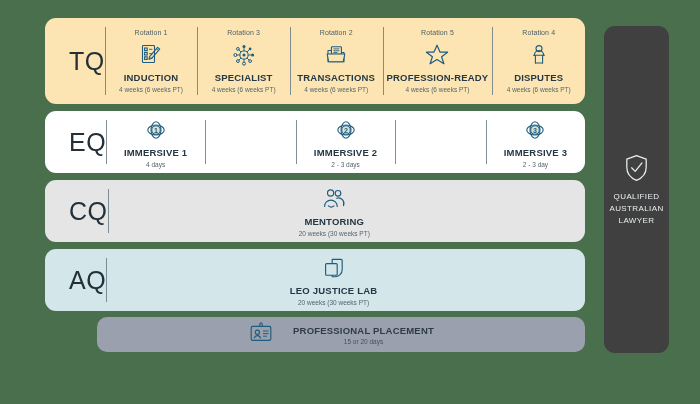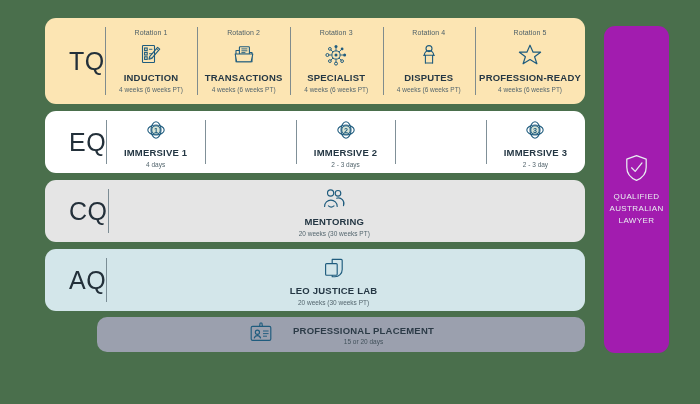--- a/index.html
+++ b/index.html
@@ -196,21 +196,21 @@
     margin-top: 2px;
   }
 
   
   .outcome {
     position: absolute;
     left: 604px;
     top: 26px;
     width: 65px;
     height: 327px;
-    background: #a21caf;
+    background: #404040;
     border-radius: 11px;
     display: flex;
     flex-direction: column;
     align-items: center;
     justify-content: center;
     padding: 6px;
   }
 
   .outcome-icon { margin-bottom: 8px; }
   .outcome-icon svg { display: block; }
@@ -242,34 +242,20 @@
               <rect x="4.5" y="3.5" width="12" height="17" rx="0.8"></rect>
               <rect x="6.6" y="6" width="2.6" height="2.6"></rect>
               <rect x="6.6" y="10.4" width="2.6" height="2.6"></rect>
               <rect x="6.6" y="14.8" width="2.6" height="2.6"></rect>
               <path d="M11 7.3 h3.4 M11 11.7 h3.4 M11 16.1 h3.4" stroke-width="0.9"></path>
               <path d="M11.6 14.6 L19.6 5.4 l2.1 1.8 -8 9.2 -2.7 0.9 z" stroke-linejoin="round"></path>
               <path d="M18.4 6.7 l2.1 1.8" stroke-width="0.9"></path>
             </svg>
           </div>
           <div class="cell-title">INDUCTION</div>
-          <div class="cell-sub">4 weeks (6 weeks PT)</div>
-        </div>
-
-        <div class="cell">
-          <div class="cell-eyebrow">Rotation 2</div>
-          <div class="cell-icon">
-            <svg width="26" height="26" viewBox="0 0 26 26" fill="none" stroke="#1f5c7e" stroke-width="1.1">
-              <path d="M5 8.5 h6 l1.6 2 h8.4 v9.2 h-16 z" stroke-linejoin="round"></path>
-              <rect x="8.4" y="4.8" width="10" height="7.4" rx="0.8" fill="#fce5b3"></rect>
-              <path d="M10.4 6.9 h6 M10.4 8.8 h6 M10.4 10.6 h4" stroke-width="0.9"></path>
-              <path d="M4.2 12 h17.6 l-1.6 7.7 h-14.6 z" stroke-linejoin="round" fill="#fce5b3"></path>
-            </svg>
-          </div>
-          <div class="cell-title">TRANSACTIONS</div>
           <div class="cell-sub">4 weeks (6 weeks PT)</div>
         </div>
 
         <div class="cell">
           <div class="cell-eyebrow">Rotation 3</div>
           <div class="cell-icon">
             <svg width="26" height="26" viewBox="0 0 26 26" fill="none" stroke="#1f5c7e" stroke-width="1">
               <circle cx="13" cy="13" r="4.1"></circle>
               <circle cx="13" cy="13" r="1.5" fill="#1f5c7e" stroke="none"></circle>
               <path d="M13 8.9 V5.3 M13 17.1 V20.7 M8.9 13 H5.3 M17.1 13 H20.7
@@ -283,42 +269,56 @@
               <circle cx="19.1" cy="6.9" r="1.4" fill="#1f5c7e" stroke="none"></circle>
               <circle cx="6.9" cy="19.1" r="1.4"></circle>
               <circle cx="19.1" cy="19.1" r="1.4"></circle>
             </svg>
           </div>
           <div class="cell-title">SPECIALIST</div>
           <div class="cell-sub">4 weeks (6 weeks PT)</div>
         </div>
 
         <div class="cell">
+          <div class="cell-eyebrow">Rotation 2</div>
+          <div class="cell-icon">
+            <svg width="26" height="26" viewBox="0 0 26 26" fill="none" stroke="#1f5c7e" stroke-width="1.1">
+              <path d="M5 8.5 h6 l1.6 2 h8.4 v9.2 h-16 z" stroke-linejoin="round"></path>
+              <rect x="8.4" y="4.8" width="10" height="7.4" rx="0.8" fill="#fce5b3"></rect>
+              <path d="M10.4 6.9 h6 M10.4 8.8 h6 M10.4 10.6 h4" stroke-width="0.9"></path>
+              <path d="M4.2 12 h17.6 l-1.6 7.7 h-14.6 z" stroke-linejoin="round" fill="#fce5b3"></path>
+            </svg>
+          </div>
+          <div class="cell-title">TRANSACTIONS</div>
+          <div class="cell-sub">4 weeks (6 weeks PT)</div>
+        </div>
+
+        <div class="cell">
+          <div class="cell-eyebrow">Rotation 5</div>
+          <div class="cell-icon">
+            <svg width="28" height="28" viewBox="0 0 28 28" fill="none" stroke="#1f5c7e" stroke-width="1.2">
+              <path d="M14 4.2 L17.1 11.2 L24.6 11.2 L18.6 15.7 L20.9 22.8 L14 18.5 L7.1 22.8 L9.4 15.7 L3.4 11.2 L10.9 11.2 Z" stroke-linejoin="round"></path>
+            </svg>
+          </div>
+          <div class="cell-title">PROFESSION-READY</div>
+          <div class="cell-sub">4 weeks (6 weeks PT)</div>
+        </div>
+
+        <div class="cell">
           <div class="cell-eyebrow">Rotation 4</div>
           <div class="cell-icon">
             <svg width="26" height="26" viewBox="0 0 26 26" fill="none" stroke="#1f5c7e" stroke-width="1.1">
               <circle cx="13" cy="6.6" r="3"></circle>
               <path d="M8.3 13.2 a4.7 4.7 0 0 1 9.4 0" stroke-linecap="round"></path>
               <path d="M7.6 13.2 h10.8" stroke-linecap="round"></path>
               <path d="M9.4 13.4 V21 M16.6 13.4 V21" stroke-linecap="round"></path>
               <path d="M9.4 21 h7.2" stroke-linecap="round"></path>
             </svg>
           </div>
           <div class="cell-title">DISPUTES</div>
-          <div class="cell-sub">4 weeks (6 weeks PT)</div>
-        </div>
-
-        <div class="cell">
-          <div class="cell-eyebrow">Rotation 5</div>
-          <div class="cell-icon">
-            <svg width="28" height="28" viewBox="0 0 28 28" fill="none" stroke="#1f5c7e" stroke-width="1.2">
-              <path d="M14 4.2 L17.1 11.2 L24.6 11.2 L18.6 15.7 L20.9 22.8 L14 18.5 L7.1 22.8 L9.4 15.7 L3.4 11.2 L10.9 11.2 Z" stroke-linejoin="round"></path>
-            </svg>
-          </div>
-          <div class="cell-title">PROFESSION-READY</div>
           <div class="cell-sub">4 weeks (6 weeks PT)</div>
         </div>
 
       </div>
     </div>
 
     <div class="row row-eq">
       <div class="row-code">EQ</div>
       <div class="row-track">
 

